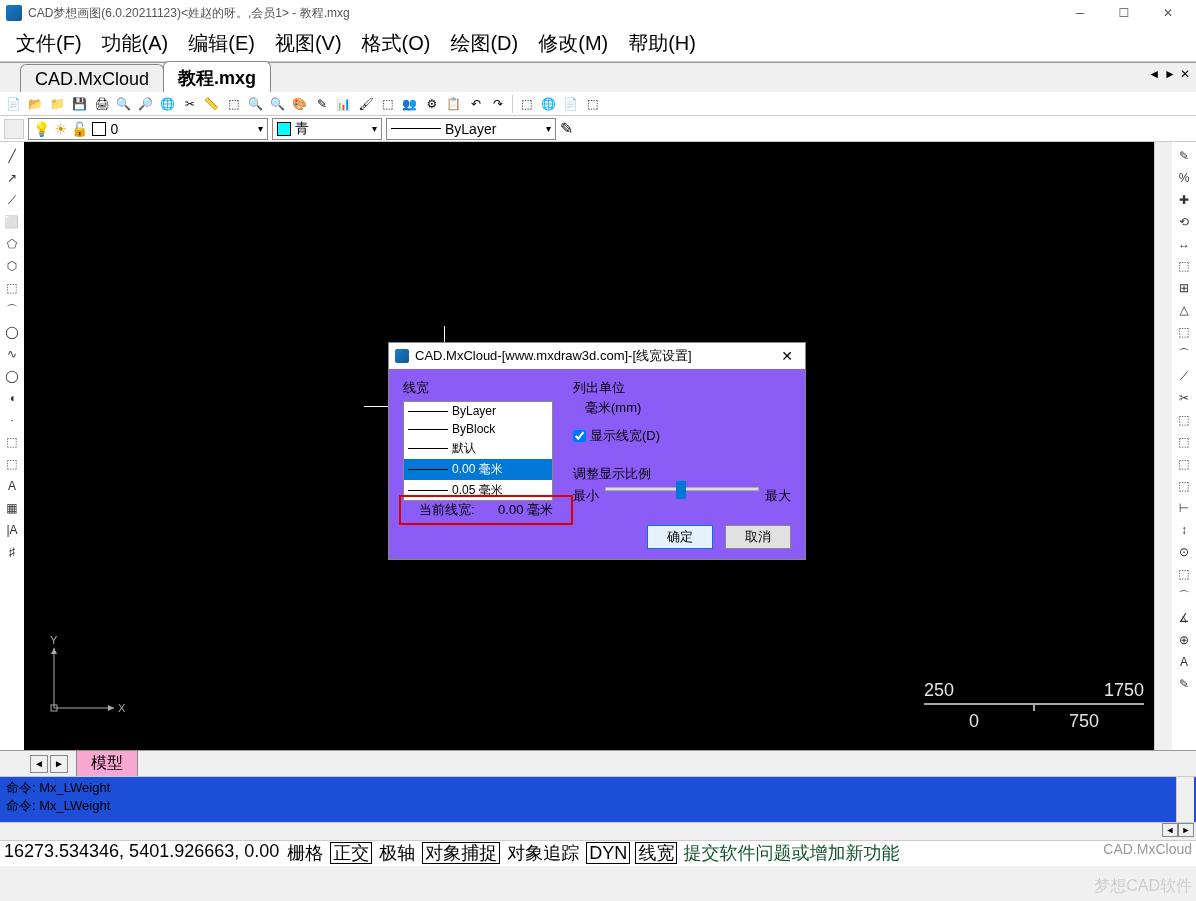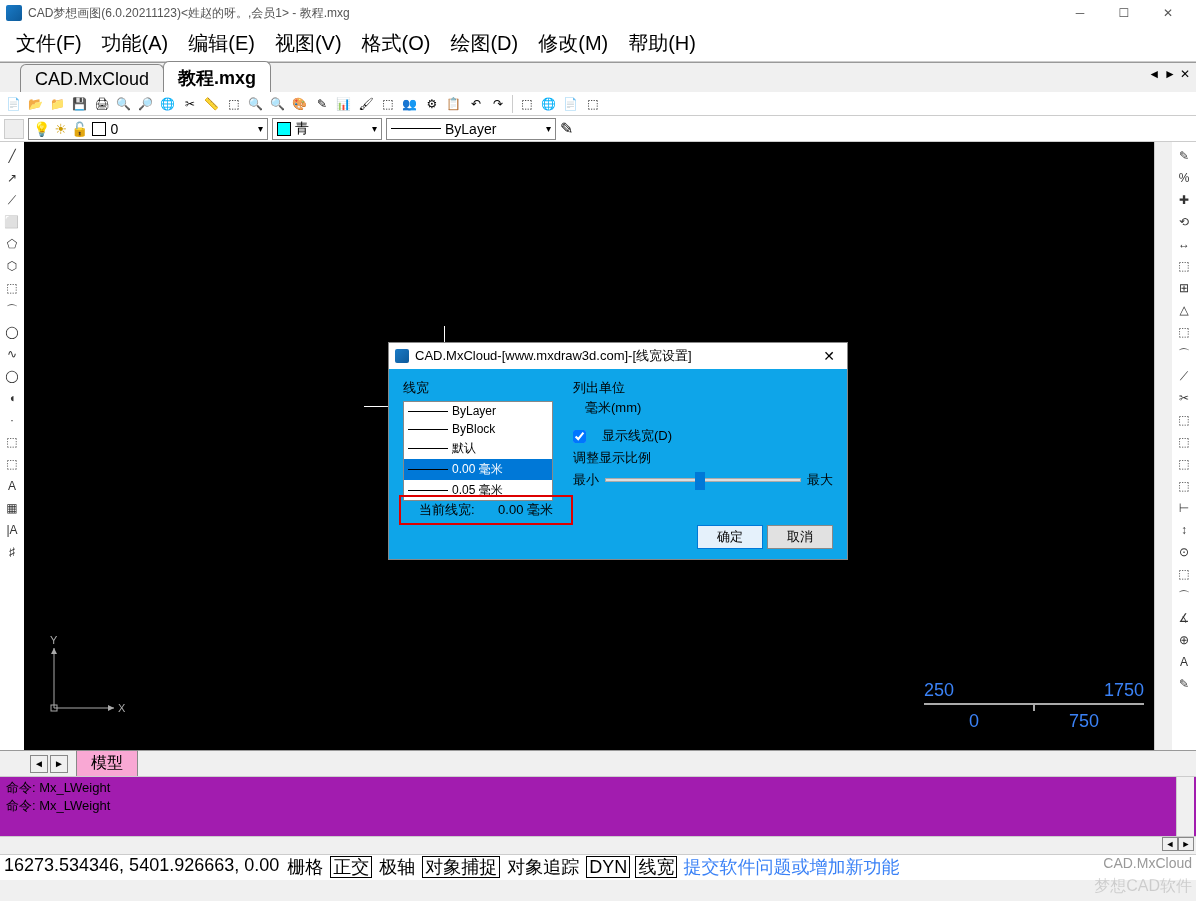--- a/index.html
+++ b/index.html
@@ -28,58 +28,58 @@
 .ltcombo{width:170px;justify-content:center}
 .workarea { display:flex; height:608px; background:#000; }
 .lefttools,.righttools { width:24px; background:#fff; display:flex; flex-direction:column; gap:2px; padding-top:4px; align-items:center; }
 .lefttools .lt,.righttools .rt { width:20px; height:20px; display:flex; align-items:center; justify-content:center; font-size:12px; color:#333;}
 .canvas { flex:1; background:#000; position:relative; overflow:hidden; }
 .crosshair-h{position:absolute;top:264px;left:340px;width:160px;height:1px;background:#fff}
 .crosshair-v{position:absolute;top:184px;left:420px;width:1px;height:160px;background:#fff}
 .crosshair-box{position:absolute;top:259px;left:415px;width:11px;height:11px;border:1px solid #fff}
 .ucs{position:absolute;bottom:30px;left:20px;color:#aaa;font-size:11px}
 .ucs svg{overflow:visible}
-.scale{position:absolute;bottom:18px;right:10px;color:#3b82f6;font-size:18px;text-align:center}
+.scale{position:absolute;bottom:18px;right:10px;color:#e5e5e5;font-size:18px;text-align:center}
 .scale .ticks{display:flex;justify-content:space-between;width:220px;border-top:2px solid #aaa;margin-top:2px}
 .scrollbar-v{width:18px;background:#f0f0f0;border-left:1px solid #ccc}
 .modeltabs{height:26px;background:#f0f0f0;display:flex;align-items:center;padding-left:30px;border-top:1px solid #999}
 .modeltabs .arrows{display:flex;gap:2px;margin-right:8px}
 .modeltabs .arrows span{border:1px solid #888;width:18px;height:18px;display:flex;align-items:center;justify-content:center;font-size:10px}
 .modeltabs .mt{padding:2px 14px;font-size:16px;border:1px solid #888;background:#f9a8d4}
-.cmdline{height:60px;background:#a21caf;border-top:1px solid #ccc;font-family:monospace;font-size:13px;padding:2px 6px;position:relative}
+.cmdline{height:46px;background:#1d4ed8;border-top:1px solid #ccc;font-family:monospace;font-size:13px;padding:2px 6px;position:relative}
 .cmdline .cmdscroll{position:absolute;right:2px;top:0;bottom:0;width:18px;background:#f0f0f0;border-left:1px solid #ccc}
 .cmdline-h{height:18px;background:#f0f0f0;border-top:1px solid #ccc;display:flex;justify-content:flex-end;padding-right:2px}
 .cmdline-h span{border:1px solid #888;width:16px;height:14px;font-size:9px;display:flex;align-items:center;justify-content:center}
 .statusbar{height:26px;background:#fff;border-top:1px solid #ccc;display:flex;font-size:18px;gap:6px;padding:0 4px}
 .statusbar .coord{font-size:18px}
 .statusbar .toggle{padding:0 2px}
 .statusbar .toggle.boxed{border:1px solid #000}
-.statusbar .link{color:#3b82f6}
+.statusbar .link{color:#14532d}
 .statusbar .brand{margin-left:auto;color:#999;font-size:14px}
 
-.dialog{position:absolute;left:388px;top:342px;width:460px;height:218px;background:#0ea5e9;border:1px solid #888;box-shadow:2px 2px 8px rgba(0,0,0,.3)}
+.dialog{position:absolute;left:388px;top:342px;width:418px;height:218px;background:#8b5cf6;border:1px solid #888;box-shadow:2px 2px 8px rgba(0,0,0,.3)}
 .dialog .dtitle{height:26px;background:#fff;display:flex;align-items:center;padding:0 6px;font-size:13px}
 .dialog .dtitle .dlogo{width:14px;height:14px;background:linear-gradient(135deg,#1a7bc7,#0d5a9a);margin-right:6px;border-radius:2px}
 .dialog .dtitle .dclose{margin-left:auto;font-size:14px;padding:0 6px}
 .dialog .body{padding:10px 14px;display:flex;gap:20px;font-size:13px}
 .dialog .lwgroup{width:150px}
 .dialog .lwgroup .label{margin-bottom:4px}
 .dialog .lwlist{border:1px solid #888;background:#fff;height:100px;overflow-y:scroll;font-family:monospace;font-size:12px}
 .dialog .lwlist .row{padding:2px 4px;display:flex;align-items:center;gap:4px;white-space:pre}
 .dialog .lwlist .row .ln{flex:0 0 40px;border-top:1px solid #000;height:1px}
 .dialog .lwlist .row.sel{background:#0078d7;color:#fff}
 .dialog .rcol{flex:1}
 .dialog .rcol .unitlbl{margin-bottom:2px}
 .dialog .rcol .unitval{padding-left:12px;margin-bottom:10px}
-.dialog .rcol label{display:flex;align-items:center;gap:16px;margin-bottom:4px}
-.dialog .rcol .sliderrow{display:flex;align-items:center;gap:6px;margin-top:4px}
+.dialog .rcol label{display:flex;gap:4px;margin-bottom:20px}
+.dialog .rcol .sliderrow{display:flex;gap:6px;margin-top:4px}
 .dialog .rcol .slider{flex:1;height:4px;background:#ddd;position:relative;border:1px solid #aaa}
 .dialog .rcol .slider .thumb{position:absolute;left:46%;top:-7px;width:10px;height:18px;background:#0078d7}
 .dialog .cur{position:absolute;left:10px;bottom:34px;border:2px solid #d00;padding:4px 18px;font-size:13px;font-family:monospace}
-.dialog .btns{position:absolute;right:14px;bottom:10px;display:flex;gap:4px}
+.dialog .btns{position:absolute;right:14px;bottom:10px;display:flex;gap:12px}
 .dialog .btns button{width:66px;height:24px;border:1px solid #0078d7;background:#e5f1fb;font-size:13px}
 .dialog .btns button.sec{border-color:#888;background:#e1e1e1}
 .watermark{position:absolute;right:4px;bottom:4px;font-size:16px;color:rgba(0,0,0,.15);pointer-events:none}
 </style>
 </head>
 <body>
 
 <div class="titlebar">
   <div class="logo"></div>
   <span>CAD梦想画图(6.0.20211123)&lt;姓赵的呀。,会员1&gt; - 教程.mxg</span>

